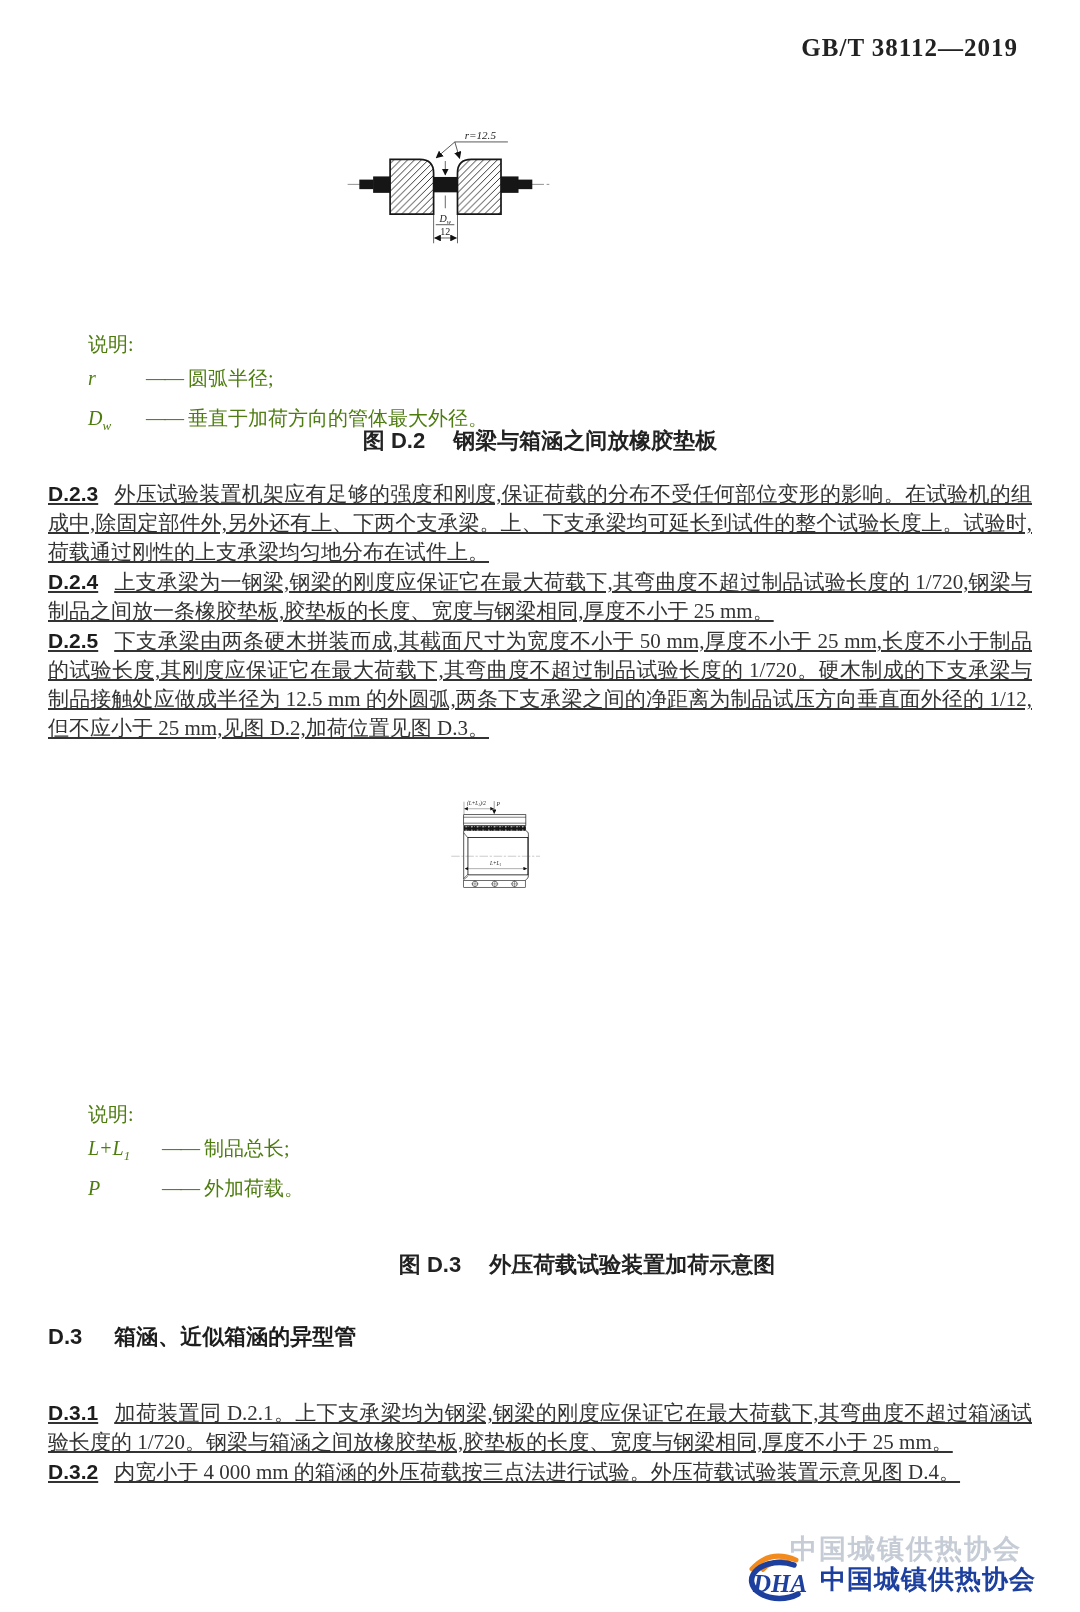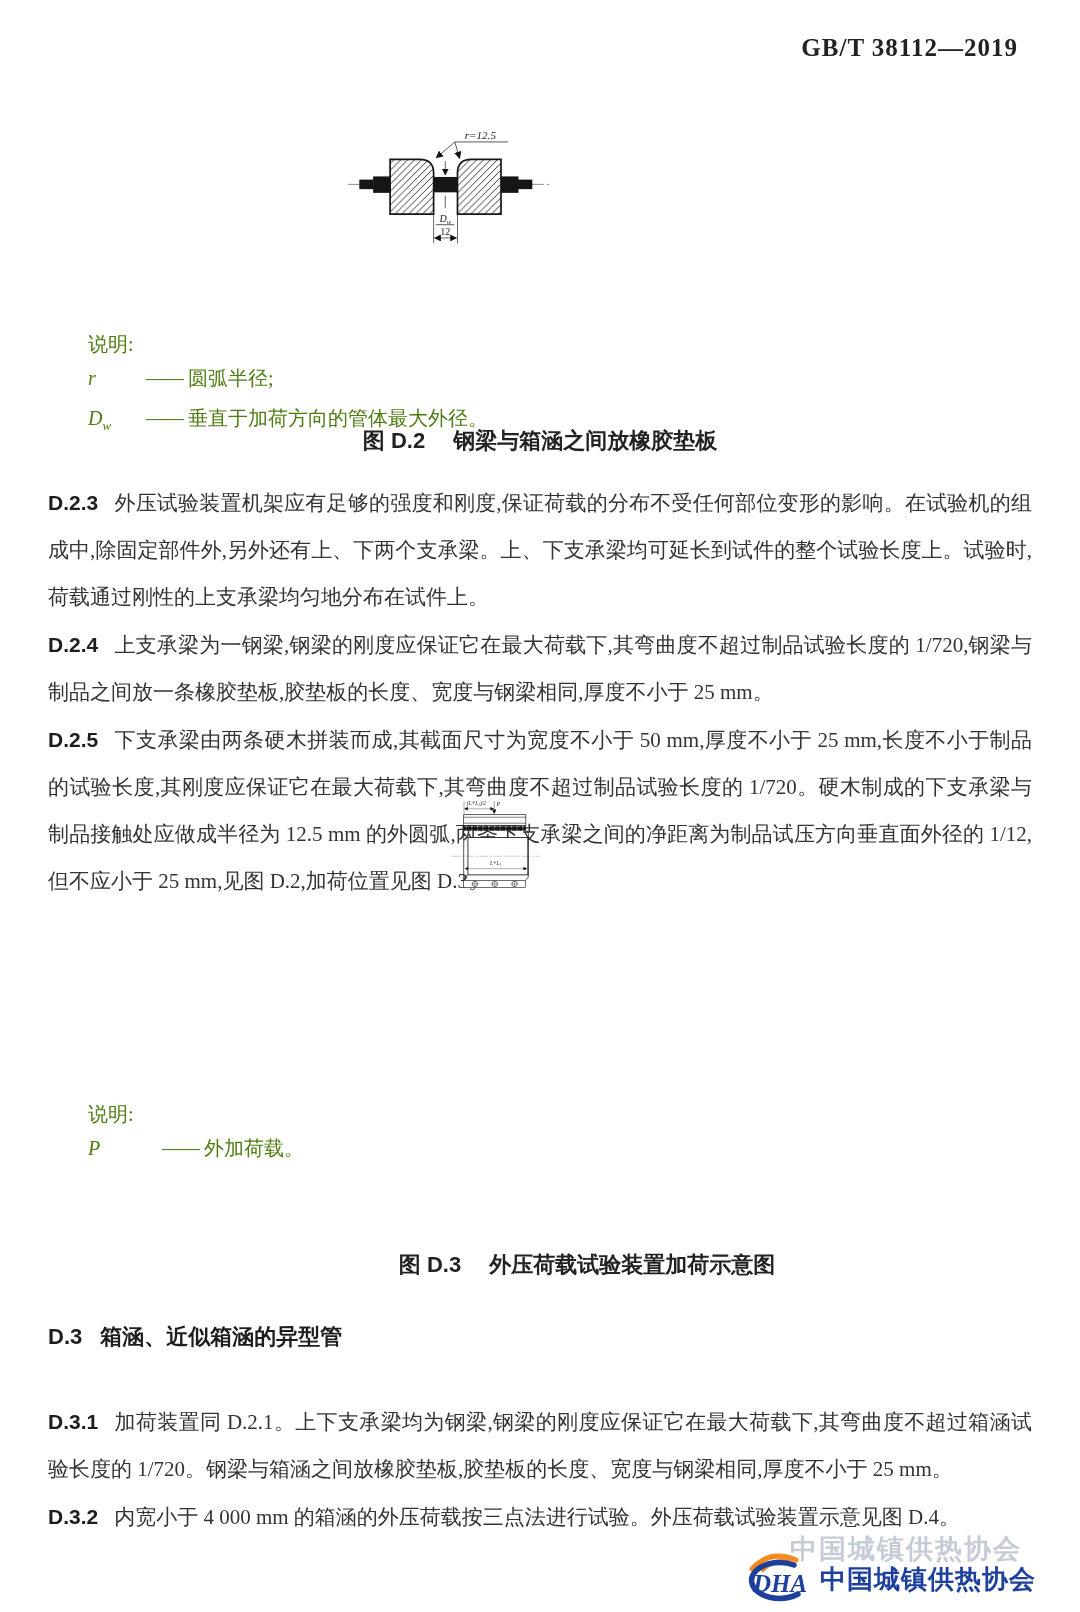--- a/index.html
+++ b/index.html
@@ -20,33 +20,33 @@
   .legend2 .sym{min-width:74px;}
   .legend-row .dash{margin-right:6px;letter-spacing:-2px;}
   .fig-caption{
     position:absolute;left:0;width:100%;text-align:center;
     font-size:22px;font-weight:bold;color:#222;
     font-family:"Liberation Sans","DejaVu Sans",sans-serif;
   }
   .fig-caption .cap-t{margin-left:28px;}
   .clauses{position:absolute;left:48px;width:984px;}
   .clause{
-    margin:0;padding:0;font-size:21px;line-height:47px;
-    text-align:justify;color:#333;
+    margin:0;padding:0;font-size:21px;line-height:29px;
+    text-align:justify;color:#333;text-decoration:underline;
   }
   .clause .cnum{
     font-family:"Liberation Sans","DejaVu Sans",sans-serif;
     font-weight:bold;margin-right:16px;color:#1d1d1d;
   }
   .d3-heading{
     position:absolute;left:48px;top:1322px;margin:0;
     font-size:22px;font-weight:bold;color:#1d1d1d;
     font-family:"Liberation Sans","DejaVu Sans",sans-serif;
   }
-  .d3-heading .hnum{margin-right:18px;}
+  .d3-heading .hnum{margin-right:32px;}
   .footer{position:absolute;top:1543px;right:44px;width:330px;height:66px;}
   .watermark{
     position:absolute;top:-12px;right:14px;
     font-size:27px;font-weight:bold;letter-spacing:2px;
     color:#b9c0cc;opacity:.8;
     font-family:"Liberation Sans","DejaVu Sans",sans-serif;
     white-space:nowrap;
   }
   .logo-row{position:absolute;top:10px;right:0;display:flex;align-items:center;white-space:nowrap;}
   .org{
@@ -187,20 +187,23 @@
         <circle cx="617" cy="1097" r="9.5" stroke-width="2"></circle>
         <line x1="617" y1="1086" x2="617" y2="1108" stroke-width="1.3"></line>
         <line x1="604" y1="1097" x2="630" y2="1097" stroke-width="1.3"></line>
       </g>
     </g>
   </svg>
 
   <div class="legend legend2" style="top:1098px;">
     <div class="legend-title">说明:</div>
     <div class="legend-row">
+      <span class="sym"><span>L+L</span><sub>1</sub></span><span class="dash">——</span><span class="desc">制品总长;</span>
+    </div>
+    <div class="legend-row">
       <span class="sym"><span>P</span><sub></sub></span><span class="dash">——</span><span class="desc">外加荷载。</span>
     </div>
   </div>
 
   <div class="fig-caption" style="top:1250px;margin-left:47px;">
     <b>图 D.3</b><b class="cap-t">外压荷载试验装置加荷示意图</b>
   </div>
 
   <h3 class="d3-heading">
     <span class="hnum">D.3</span><span>箱涵、近似箱涵的异型管</span>

